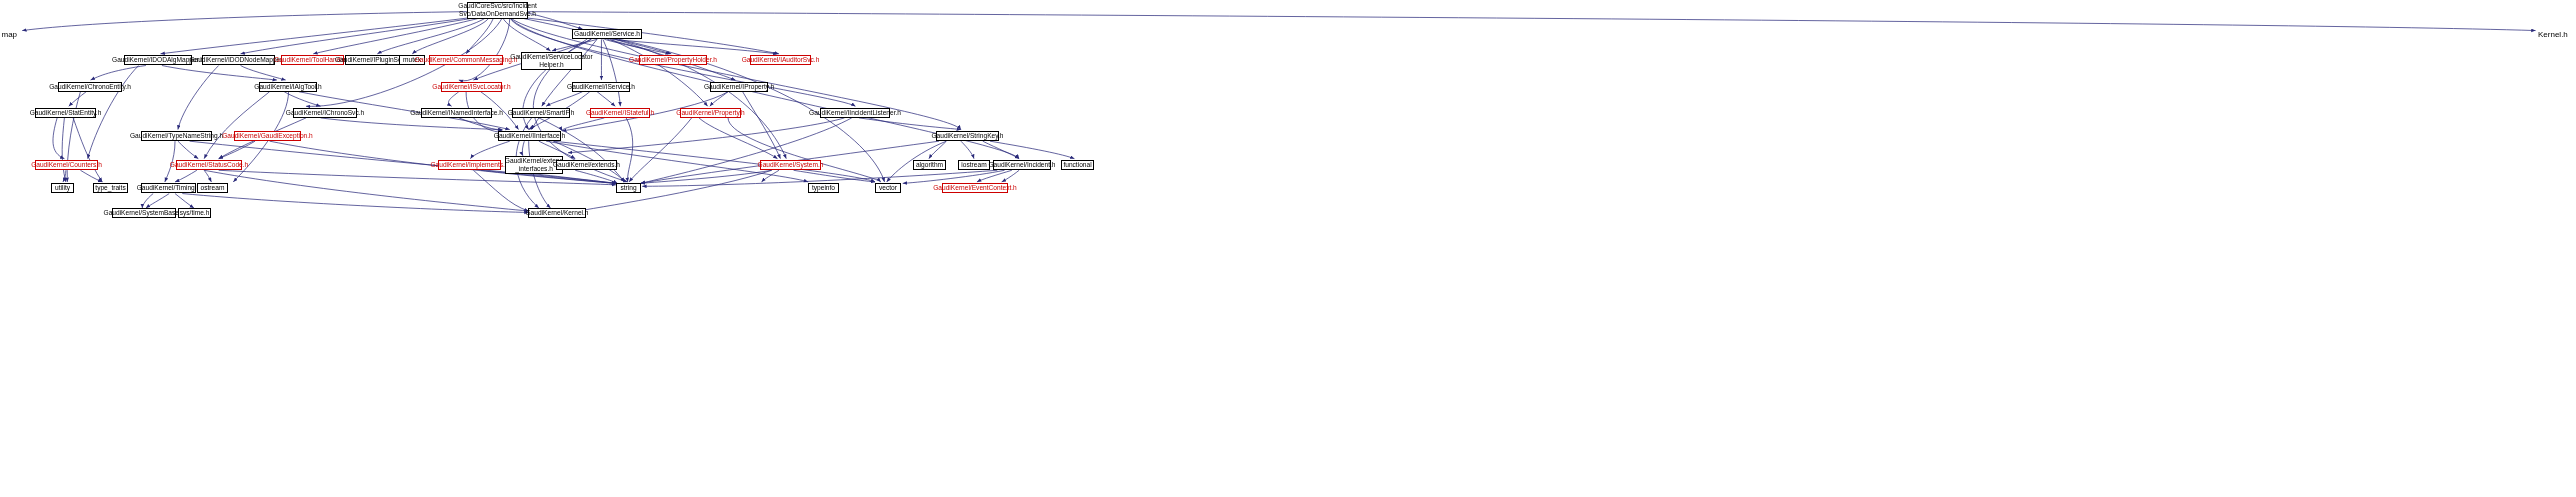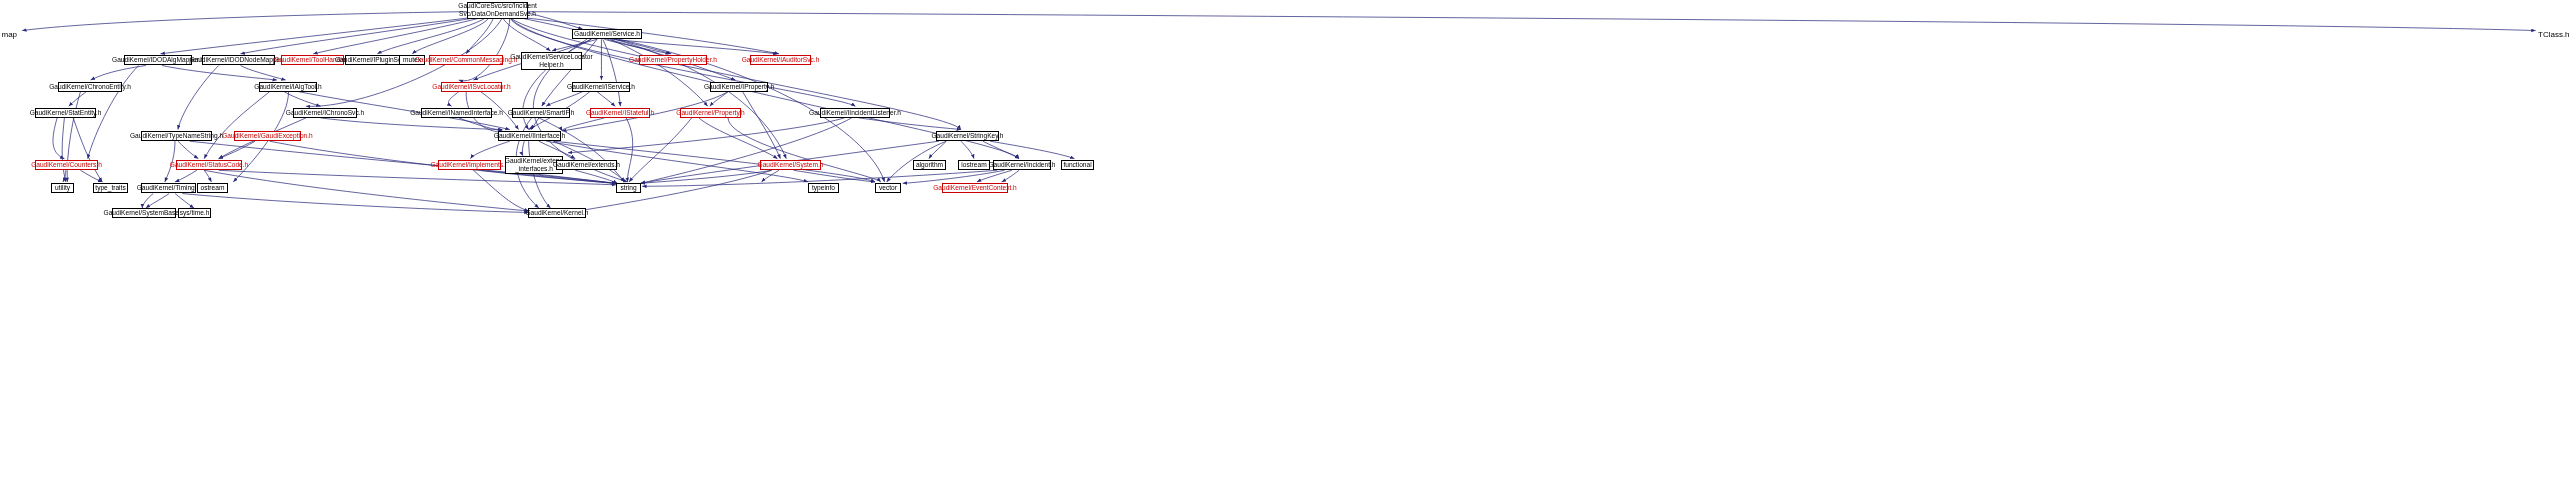--- a/index.html
+++ b/index.html
@@ -152,21 +152,21 @@
       <path class="edge" d="M1390,234 C1370,240 1350,246 1342,250"></path>
       <path class="edge" d="M1380,234 C1340,242 1270,250 1240,252"></path>
       <path class="edge" d="M1400,234 C1390,242 1380,248 1376,250"></path>
       <path class="edge" d="M1370,234 C1150,250 950,256 882,256"></path>
 
       <path class="edge" d="M210,266 C200,274 195,282 195,286"></path>
     </g>
   </svg>
 
   <div class="plain" style="left:1.5px;top:29px;width:17.5px;height:10.2px;">map</div>
-  <div class="plain" style="left:2538px;top:29px;width:36px;height:10.2px;">TClass.h</div>
+  <div class="plain" style="left:2538px;top:29px;width:36px;height:10.2px;">Kernel.h</div>
 
   <div class="node thick" style="left:467px;top:1.5px;width:61px;height:17.5px;font-size:6.6px;">GaudiCoreSvc/src/Incident
 Svc/DataOnDemandSvc.h</div>
   <div class="node" style="left:572px;top:29px;width:70px;height:10.2px;font-size:6.6px;">GaudiKernel/Service.h</div>
 
   <div class="node" style="left:124px;top:55px;width:68px;height:10.2px;font-size:6.6px;">GaudiKernel/IDODAlgMapper.h</div>
   <div class="node" style="left:202px;top:55px;width:73px;height:10.2px;font-size:6.6px;">GaudiKernel/IDODNodeMapper.h</div>
   <div class="node red" style="left:281px;top:55px;width:63px;height:10.2px;font-size:6.6px;">GaudiKernel/ToolHandle.h</div>
   <div class="node" style="left:345px;top:55px;width:66px;height:10.2px;font-size:6.6px;">GaudiKernel/IPluginService.h</div>
   <div class="node" style="left:399px;top:55px;width:26px;height:10.2px;font-size:6.6px;">mutex</div>

